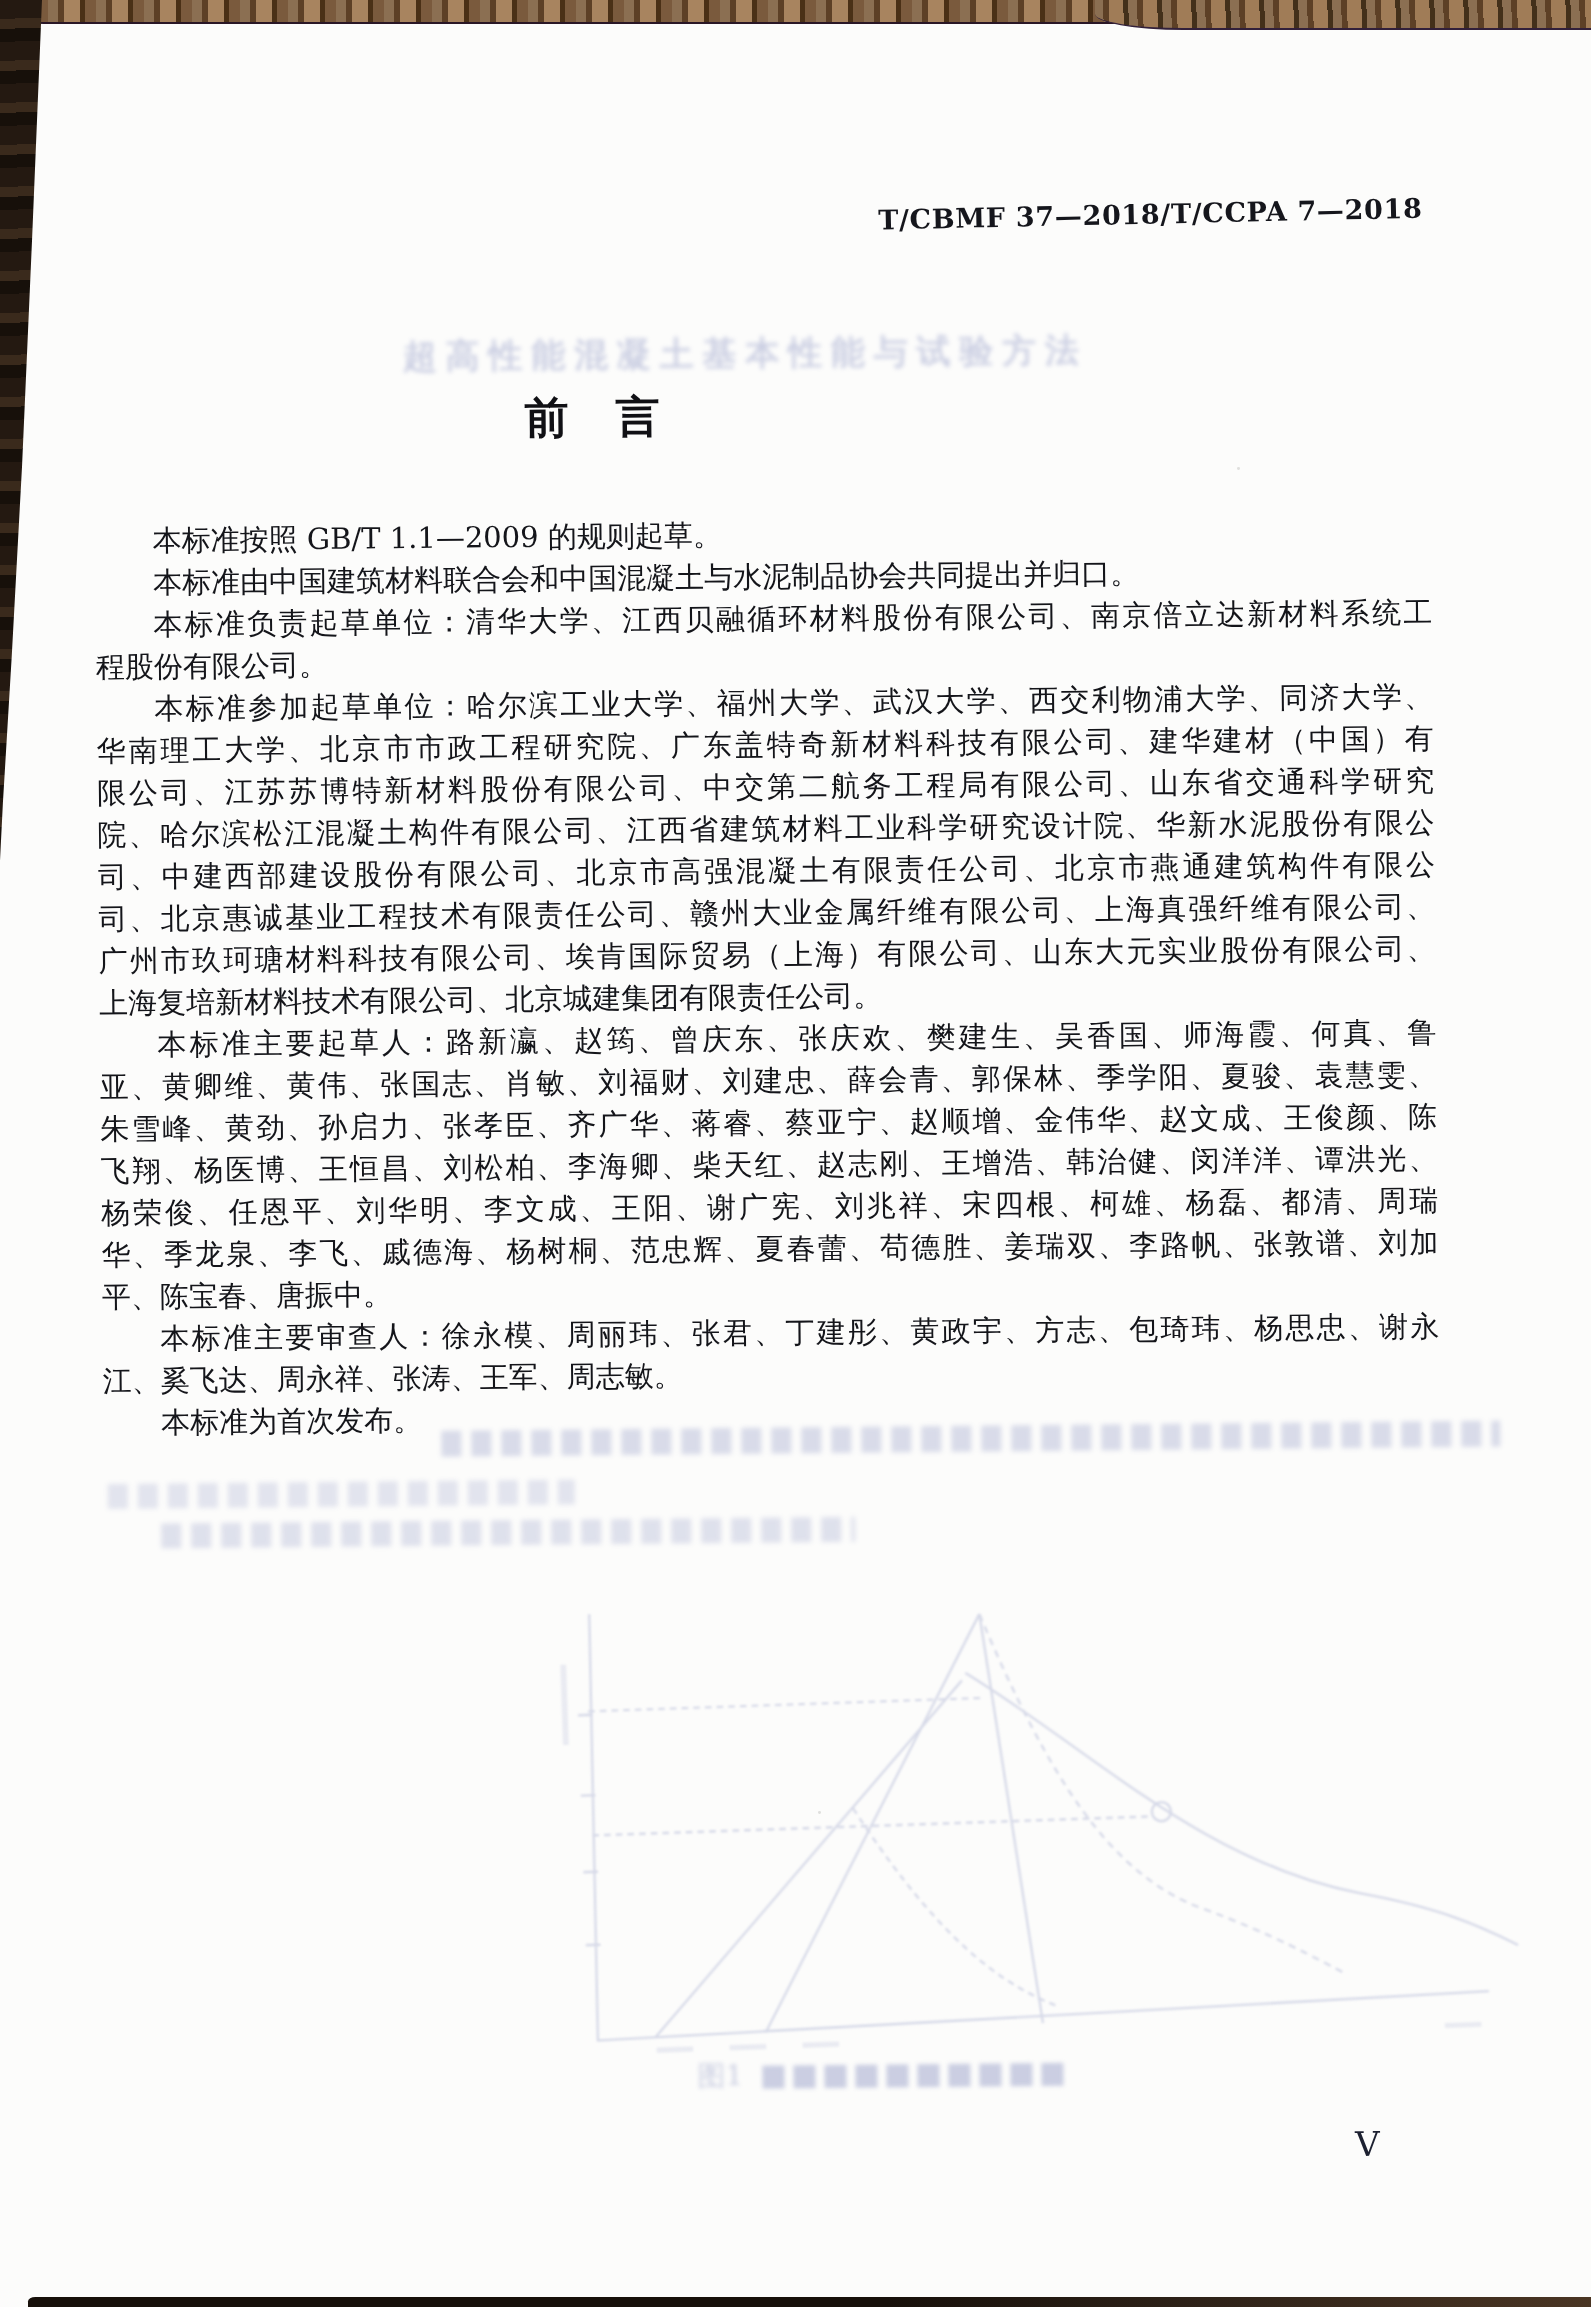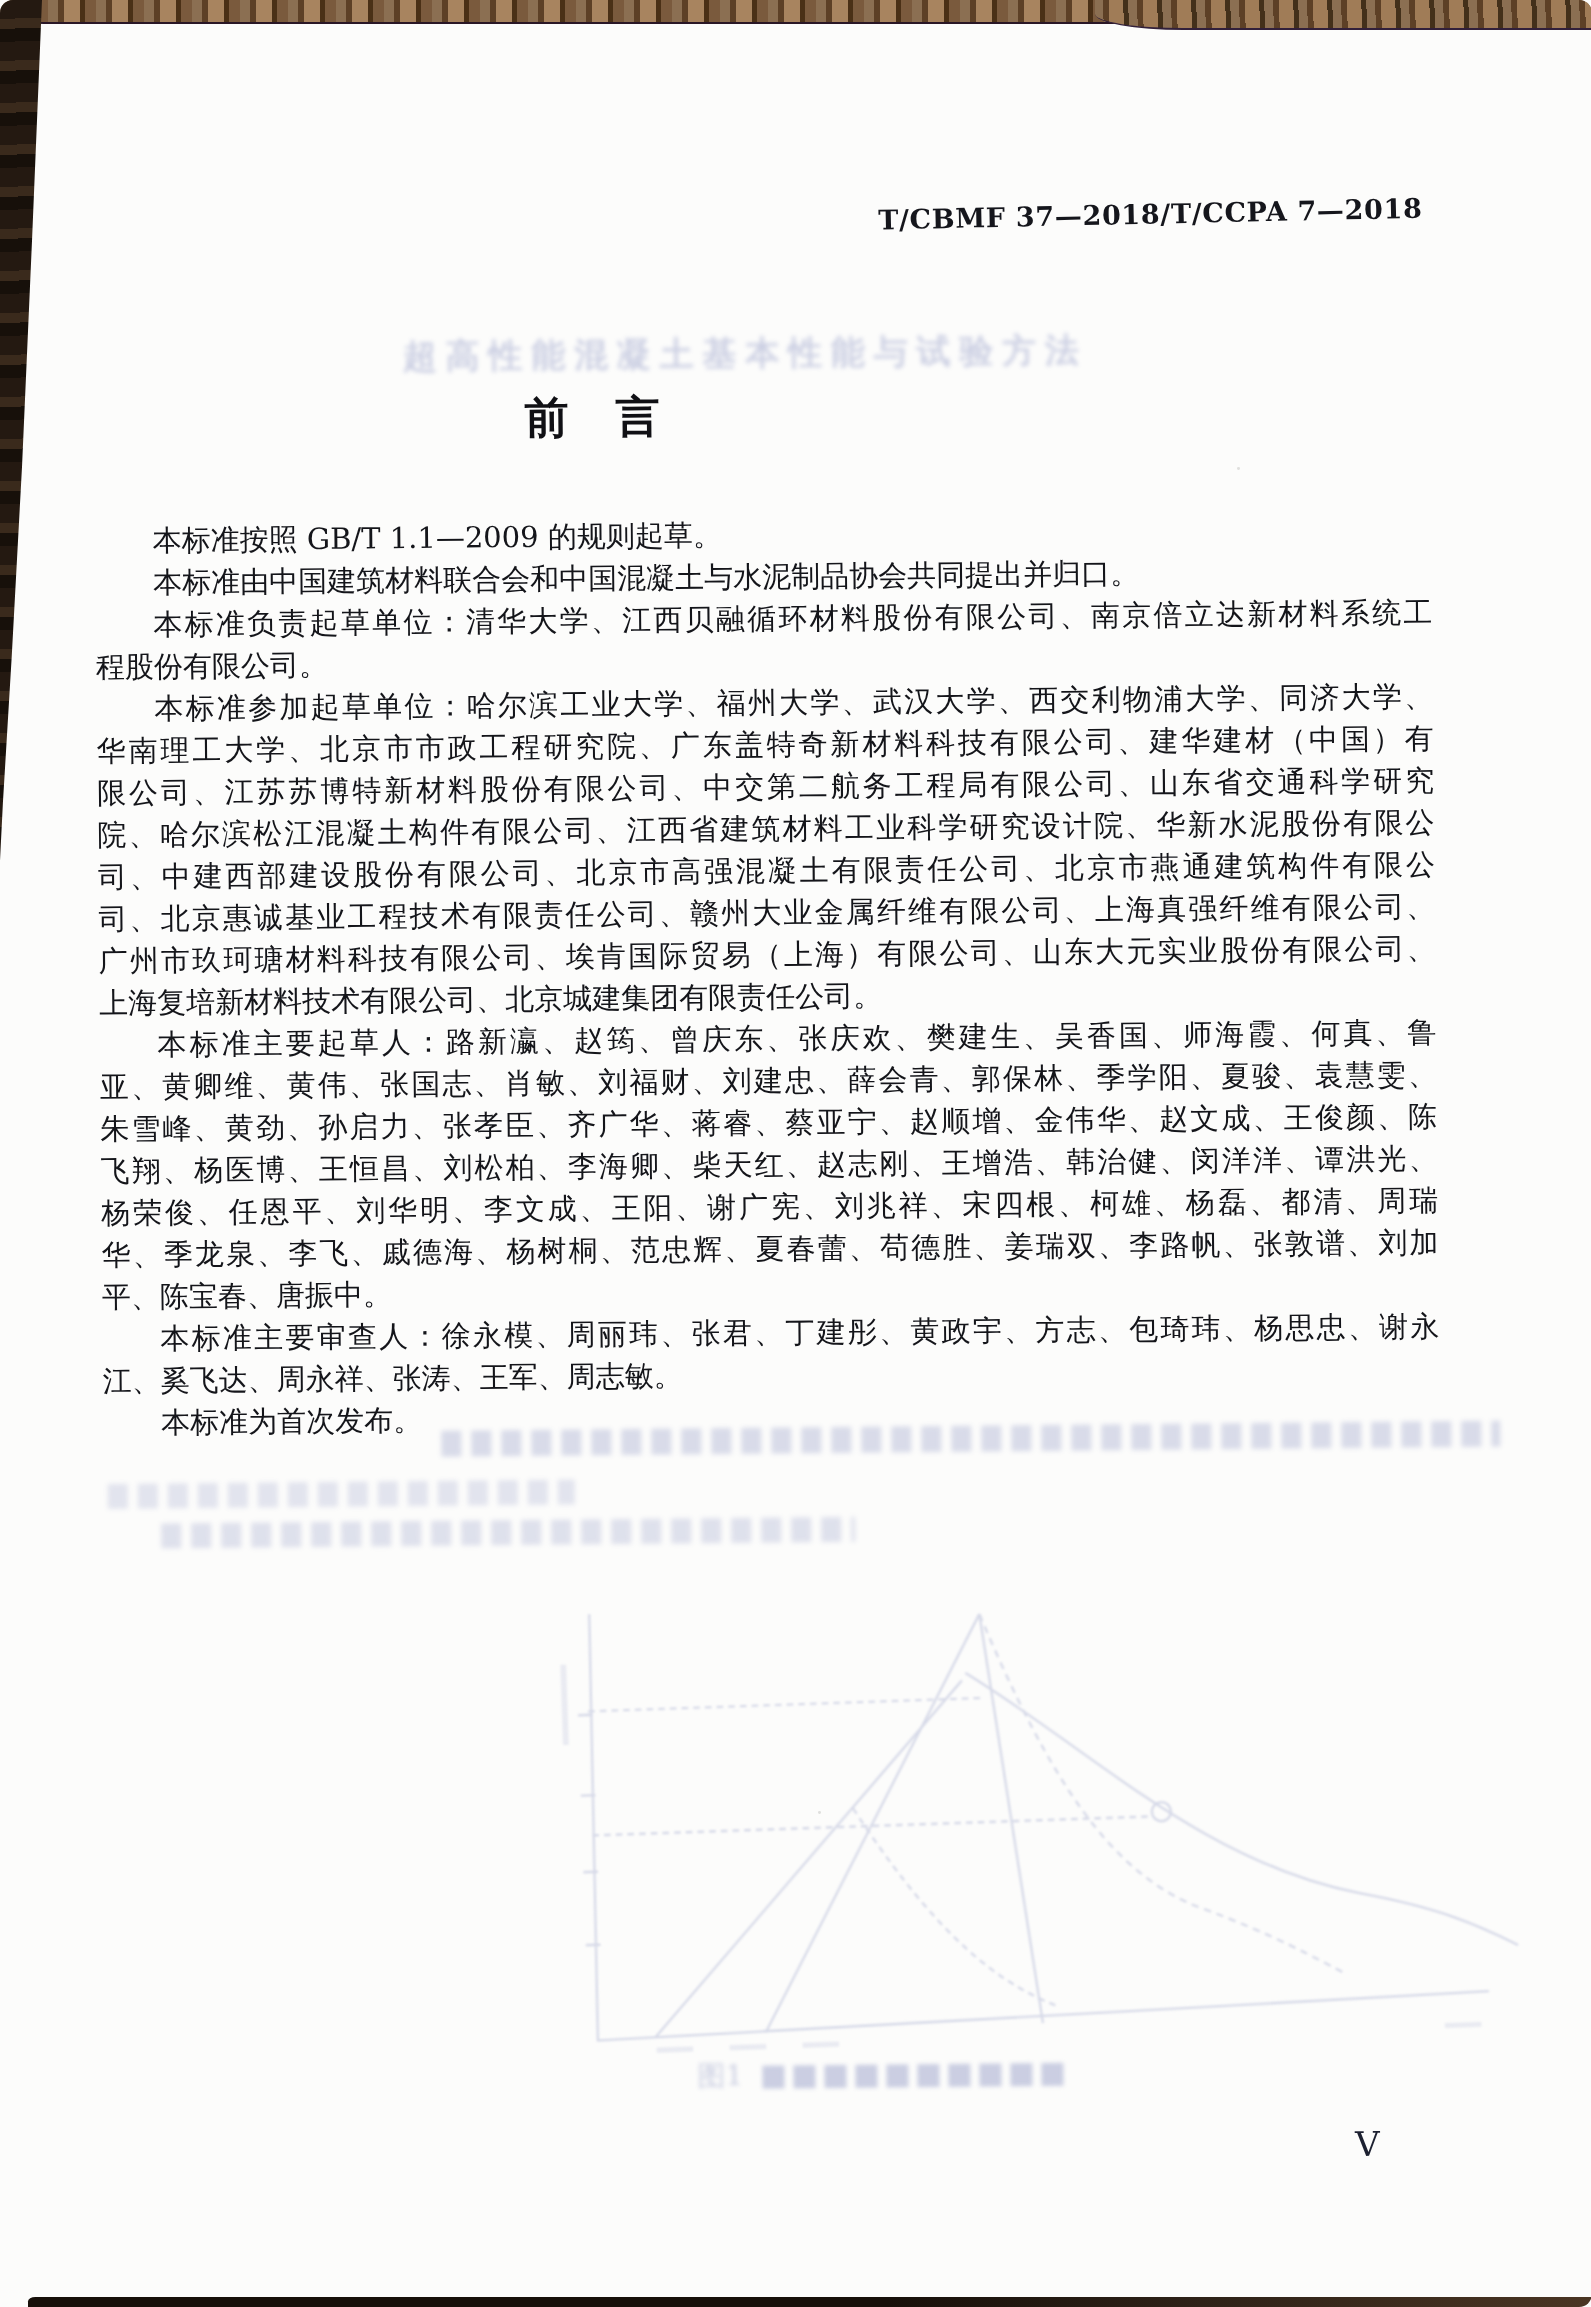--- a/index.html
+++ b/index.html
@@ -1,17 +1,17 @@
 <!DOCTYPE html>
 <html style="font-size:11.7px"><head>
 <meta charset="utf-8">
 <style>
   html,body{margin:0;padding:0;background:#fcfcfb;}
   .scan{position:relative;width:1592px;height:2307px;overflow:hidden;
-        background:#fcfcfb;font-family:"DejaVu Serif","Liberation Serif",serif;border-radius:13px;}
+        background:#fcfcfb;font-family:"DejaVu Serif","Liberation Serif",serif;}
 
   
   .wood-top{position:absolute;left:0;top:0;width:1592px;height:22px;
     background:repeating-linear-gradient(90deg,#8b6f52 0 10.2px,#5d4026 10.2px 16px,#a8845f 16px 32px,#4a3016 32px 37px,#7a5a3d 37px 48px);
     border-bottom:2.9px solid #2a1726;border-bottom-left-radius:44px 13px;border-bottom-right-radius:14.6px 4.4px;}
   .wood-top-right{position:absolute;left:1095px;top:0;width:496px;height:28px;
     background:repeating-linear-gradient(88deg,#8b6f52 0 8.8px,#5d4026 8.8px 14.6px,#a07c57 14.6px 29px,#43301a 29px 34px);
     border-bottom:2.2px solid #32203a;border-bottom-left-radius:88px 16px;}
   .wood-left{position:absolute;left:0;top:0;width:51px;height:876px;
     background:repeating-linear-gradient(178deg,#241911 0 19px,#3a2a1c 19px 29px,#17100a 29px 42px);

